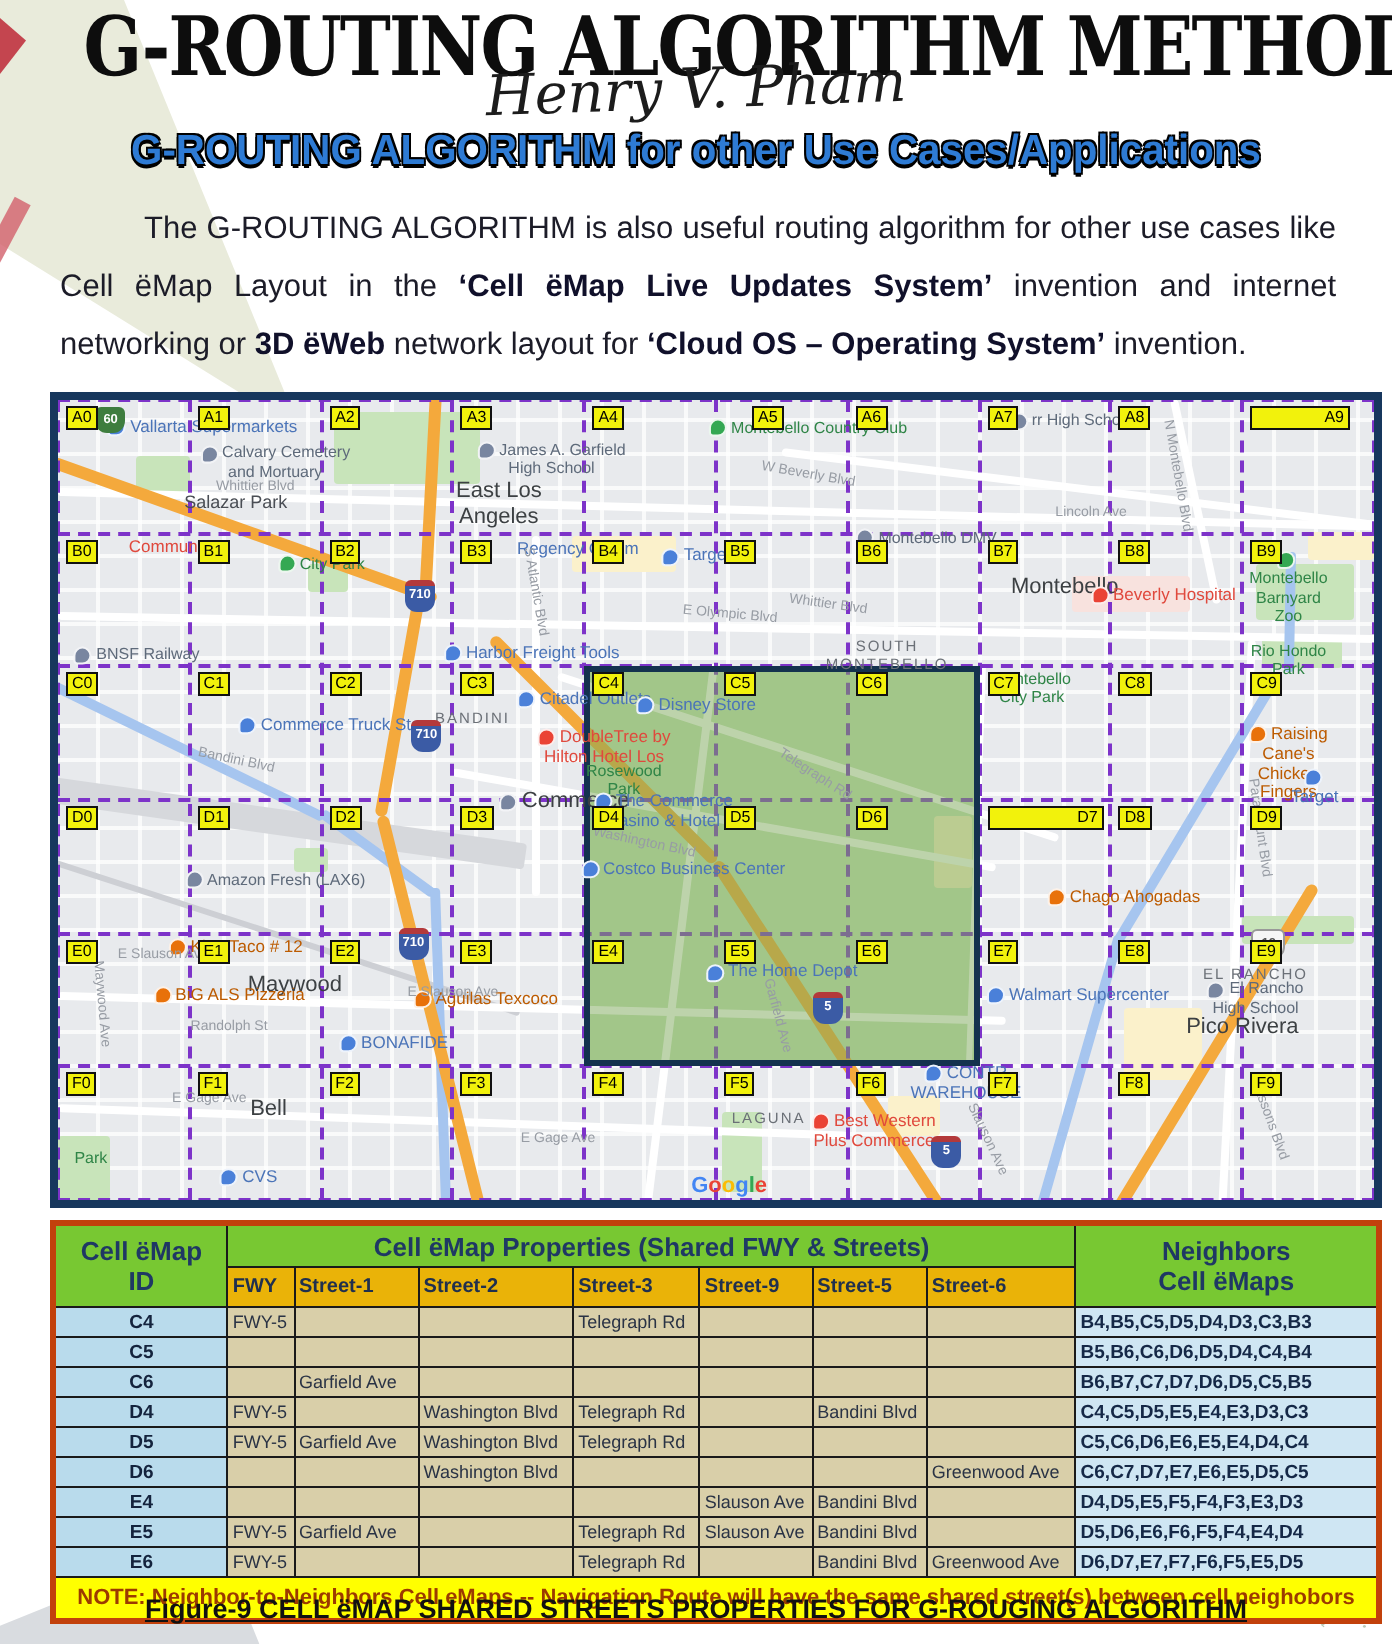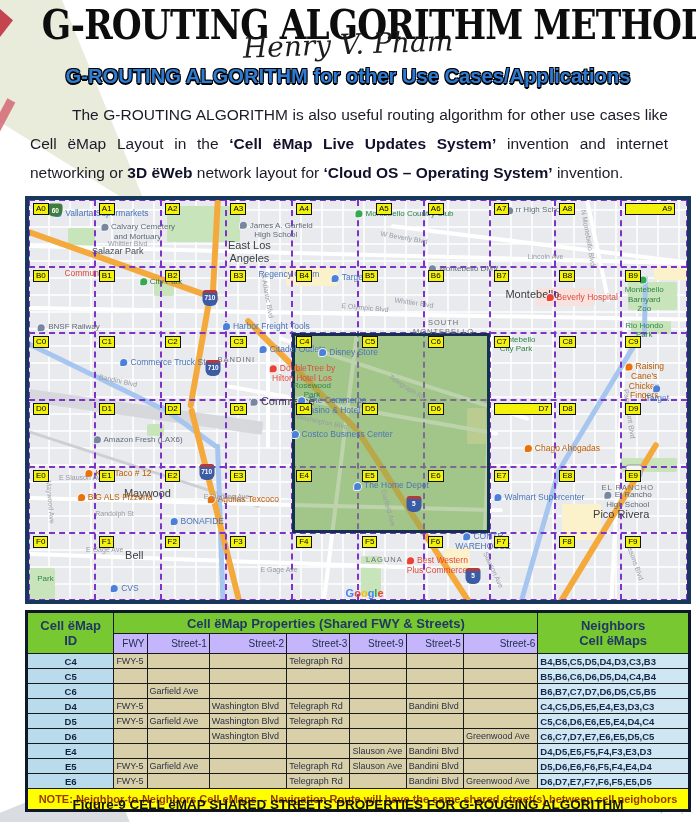--- a/index.html
+++ b/index.html
@@ -78,25 +78,25 @@
   .shield{position:absolute;transform:translate(-50%,-50%);width:15px;height:13px;border-radius:3px 3px 6px 6px;
     color:#fff;font-size:6.5px;font-weight:bold;text-align:center;line-height:13px;z-index:32;}
   .sh-blue{background:#3B5BA5;border-top:3px solid #B3393B;line-height:10px;}
   .sh-green{background:#3E7D3E;}
   .sh-white{background:#F6F6F6;color:#555;border:1px solid #999;}
   .glogo{position:absolute;z-index:31;font-size:11px;font-weight:bold;transform:translate(-50%,-50%);}
 
   
   .tablewrap{position:absolute;left:25px;top:610px;width:666px;z-index:2;}
   table.props{border-collapse:collapse;width:100%;table-layout:fixed;
-    border:3px solid #0f172a;font-family:"Liberation Sans",sans-serif;}
+    border:3px solid #c2410c;font-family:"Liberation Sans",sans-serif;}
   table.props td,table.props th{border:1px solid #1a1a1a;overflow:hidden;white-space:nowrap;padding:0 2px;}
   .h-green{background:#78C832;color:#1F3864;font-weight:bold;font-size:13px;text-align:center;}
   .h-green .l2{font-size:13px;}
-  .h-sub{background:#c4b5fd;color:#20304E;font-weight:normal;font-size:10px;text-align:right;height:19px;}
+  .h-sub{background:#eab308;color:#20304E;font-weight:bold;font-size:10px;text-align:left;height:19px;}
   .c-id{background:#B9DBEC;color:#14233D;font-weight:bold;font-size:9.5px;text-align:center;height:14px;}
   .c-data{background:#D9CFA9;color:#2A3345;font-size:9px;text-align:left;}
   .c-nb{background:#CFE6F3;color:#152847;font-weight:bold;font-size:9.5px;text-align:left;}
   .noterow{background:#FFFF00;color:#9C3A00;font-weight:bold;font-size:11px;text-align:center;height:20px;}
   .caption{position:absolute;left:0;top:797px;width:696px;text-align:center;font-weight:bold;
     font-size:13.5px;color:#111;z-index:2;}
   .caption span{text-decoration:underline;}
 </style>
 </head>
 <body>

